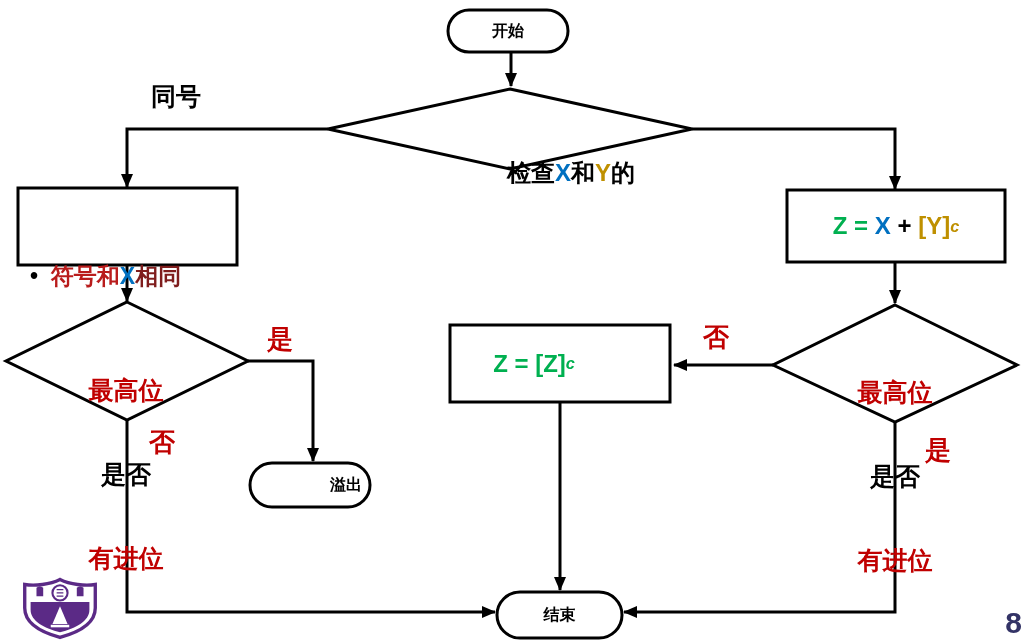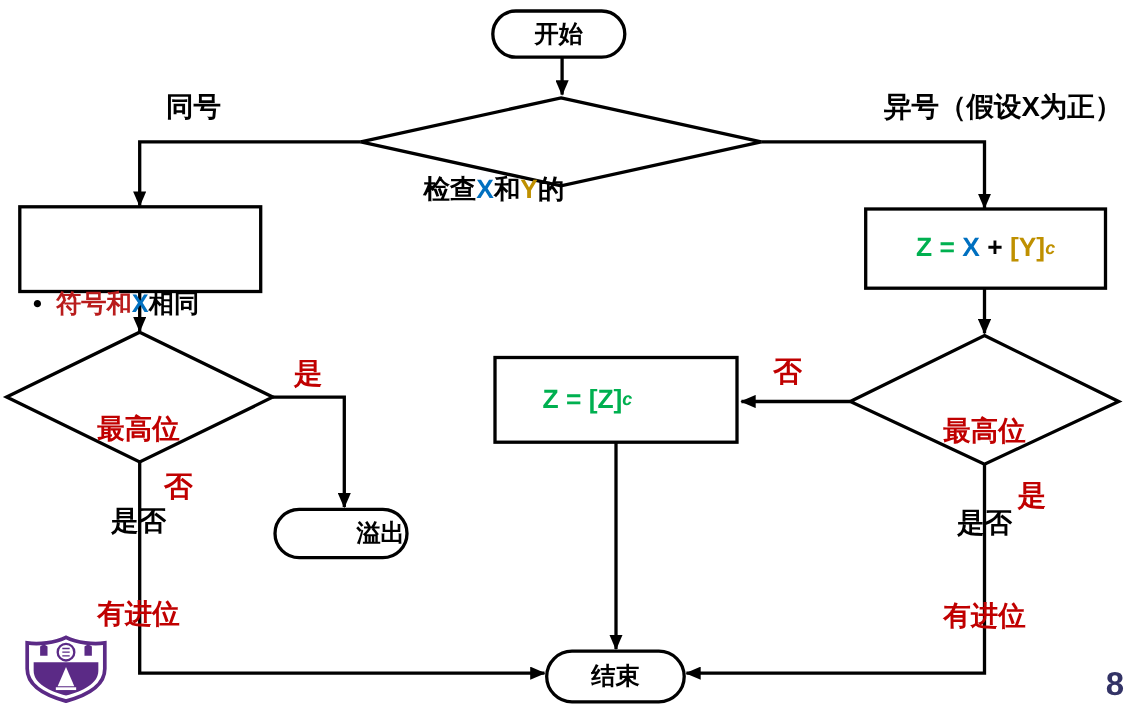--- a/index.html
+++ b/index.html
@@ -5,25 +5,25 @@
   html,body{margin:0;padding:0;background:#ffffff;}
   #slide{position:relative;width:1026px;height:641px;background:#ffffff;overflow:hidden;
          font-family:"Liberation Sans","DejaVu Sans",sans-serif;font-weight:700;color:#000;}
   #wires{position:absolute;left:0;top:0;}
   .shape{fill:#ffffff;stroke:#000000;stroke-width:3;}
   .wire{fill:none;stroke:#000000;stroke-width:3;}
   .t{position:absolute;white-space:pre;}
   .ctr{display:flex;align-items:center;justify-content:center;text-align:center;}
   .lbl{font-size:25px;text-align:center;}
   .edge{font-size:26px;text-align:center;}
-  .node-label{font-size:22px;}
+  .node-label{font-size:16px;}
   .dmd{font-size:25px;line-height:28px;text-align:center;}
   .eq{font-size:24px;}
   .bullets{font-size:23px;line-height:33px;text-align:left;}
-  .top-dmd{font-size:24px;line-height:29px;text-align:left;}
+  .top-dmd{font-size:24px;line-height:29px;text-align:right;}
   sub{font-size:0.68em;font-style:italic;}
   #page-num{font-size:30px;}
 </style>
 </head>
 <body>
 
 <div id="slide">
 
   <svg id="wires" width="1026" height="641" viewBox="0 0 1026 641">
     <defs>
@@ -54,24 +54,23 @@
     <rect class="shape" x="497" y="592" width="125" height="46" rx="23"></rect>
   </svg>
 
   <div class="t ctr node-label" style="left:448px;top:10px;width:120px;height:42px;">开始</div>
 
   <div class="t top-dmd" style="left:385px;top:100px;width:250px;">
     <div><span style="color: rgb(0, 0, 0);">检查</span><span style="color: rgb(0, 112, 192);">X</span><span style="color: rgb(0, 0, 0);">和</span><span style="color: rgb(191, 144, 0);">Y</span><span style="color: rgb(0, 0, 0);">的</span></div>
   </div>
 
   <div class="t lbl" style="left:126px;top:80px;width:100px;">同号</div>
-  <div class="t lbl" style="left:798px;top:80px;width:228px;">异号（假设X为正）</div>
 
   <div class="t bullets" style="left:30px;top:194px;width:202px;">
-    <div><span style="color: rgb(0, 0, 0);">•  </span><span style="color: #b91c1c;">符号和</span><span style="color: rgb(0, 112, 192);">X</span><span style="color: #000000;">相同</span></div>
+    <div><span style="color: rgb(0, 0, 0);">•  </span><span style="color: #b91c1c;">符号和</span><span style="color: rgb(0, 112, 192);">X</span><span style="color: #7f1d1d;">相同</span></div>
   </div>
 
   <div class="t ctr eq" style="left:787px;top:190px;width:218px;height:72px;"><span style="color: rgb(0, 176, 80);">Z </span><span style="color: rgb(0, 176, 80);">= </span><span style="color: rgb(0, 112, 192);">X </span><span style="color: rgb(0, 0, 0);">+ </span><span style="color: rgb(191, 144, 0);">[Y]</span><sub style="color: rgb(191, 144, 0);">c</sub></div>
 
   <div class="t dmd" style="left:26px;top:320px;width:200px;">
     <div><span style="color: rgb(192, 0, 0);">最高位</span></div>
     <div><span style="color: rgb(0, 0, 0);">是否</span></div>
     <div><span style="color: rgb(192, 0, 0);">有进位</span></div>
   </div>
 

